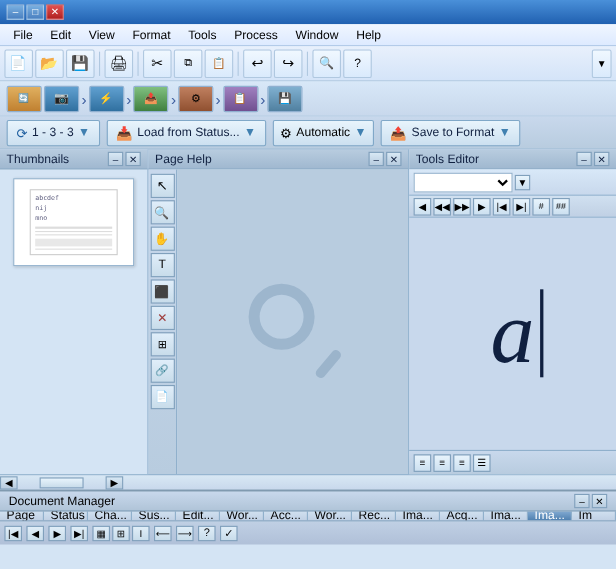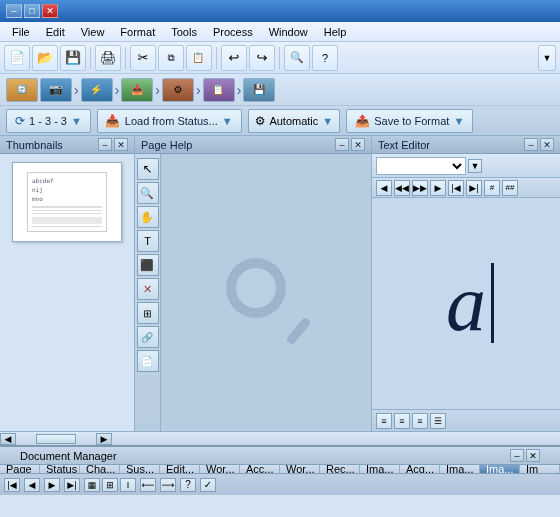--- a/index.html
+++ b/index.html
@@ -377,21 +377,21 @@
       display: flex;
       flex-direction: column;
     }
     .doc-manager-header {
       height: 18px;
       background: linear-gradient(to bottom, #c8d8ec, #b0c4d8);
       border-bottom: 1px solid #80a0bc;
       display: flex;
       align-items: center;
       justify-content: space-between;
-      padding: 0 20px;
+      padding: 0 8px;
       font-size: 11px;
     }
     .doc-columns {
       display: flex;
       height: calc(100% - 18px);
       align-items: center;
       overflow: hidden;
     }
     .doc-col {
       padding: 0 6px;
@@ -594,21 +594,21 @@
         <div style="position:relative;width:90px;height:90px;margin-top:20px;">
           <div style="width:60px;height:60px;border:10px solid rgba(120,150,180,0.45);border-radius:50%;position:absolute;top:0;left:5px;background:rgba(200,220,240,0.2);"></div>
           <div style="width:9px;height:30px;background:rgba(120,150,180,0.45);position:absolute;bottom:2px;right:8px;transform:rotate(40deg);border-radius:4px;"></div>
         </div>
       </div>
     </div>
   </div>
 
   <div class="text-editor-panel">
     <div class="panel-header">
-      <span>Text Editor</span>
+      <span>Tools Editor</span>
       <div class="panel-header-btns">
         <div class="panel-small-btn">–</div>
         <div class="panel-small-btn">✕</div>
       </div>
     </div>
     <div class="text-editor-content">
       <div class="text-toolbar">
         <select class="text-select">
           <option></option>
         </select>

